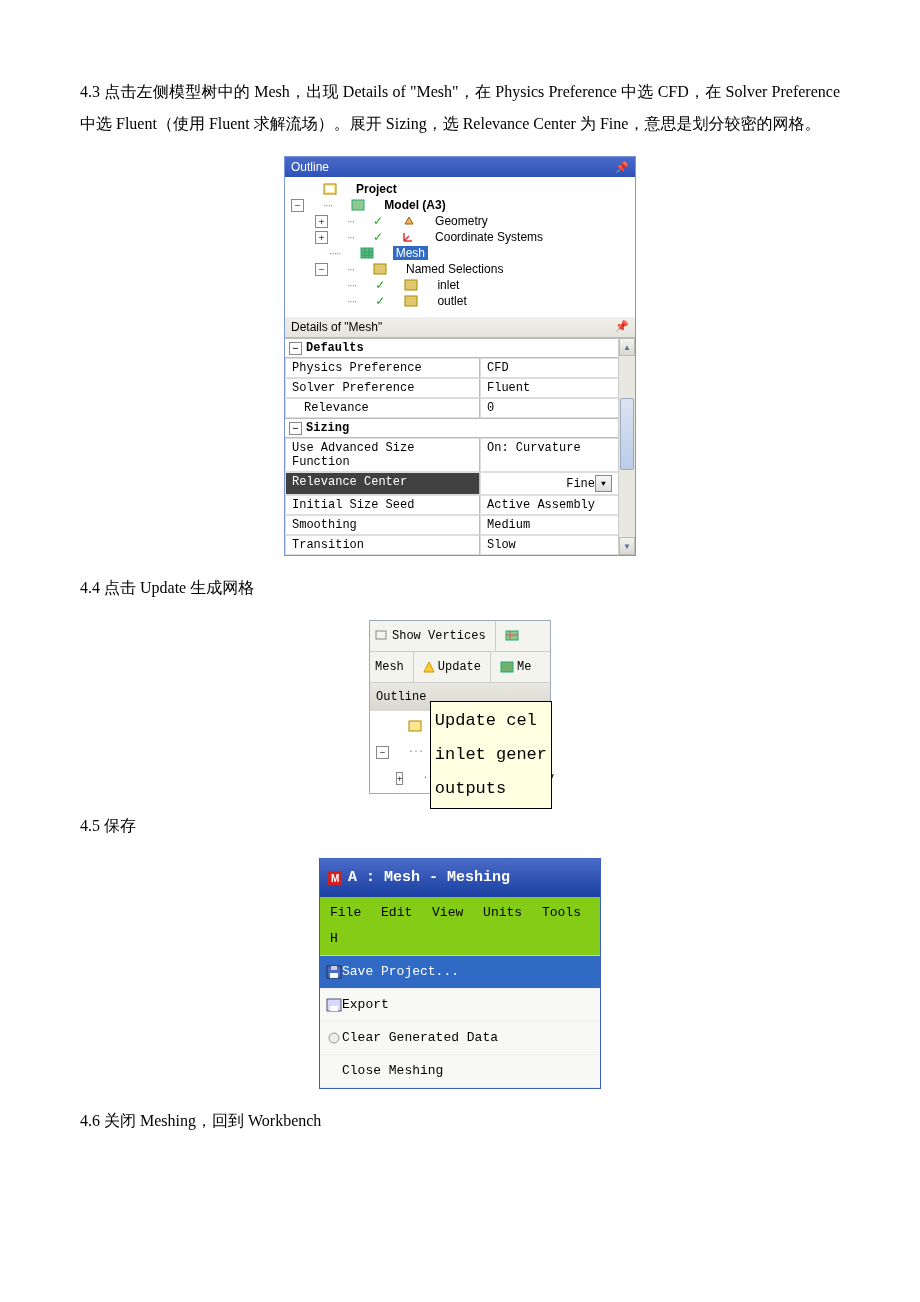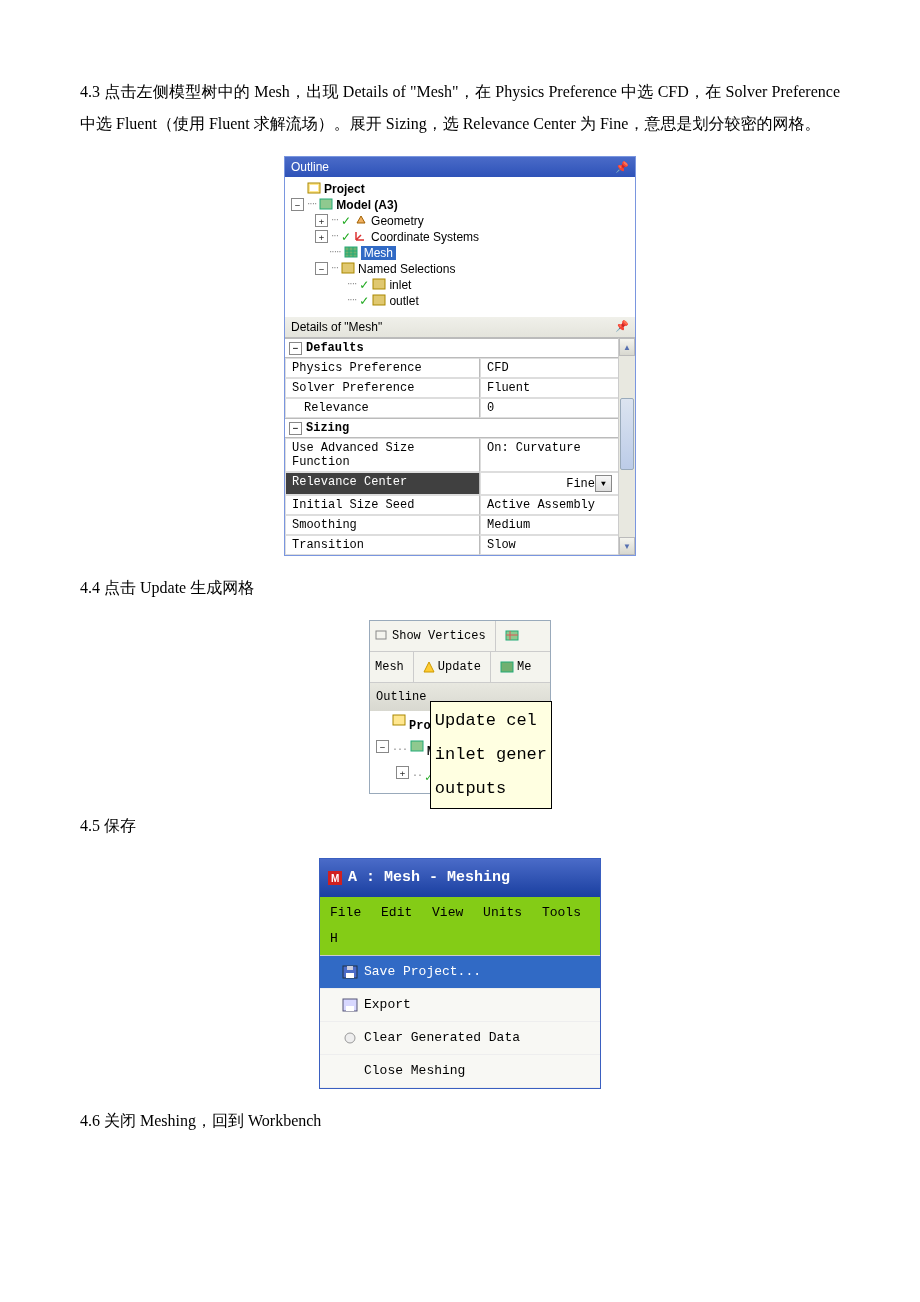--- a/index.html
+++ b/index.html
@@ -1,21 +1,21 @@
 <!DOCTYPE html>
 <html><head>
 <meta charset="utf-8">
 <style>
 body{margin:0;padding:60px 80px;font-family:"Times New Roman","SimSun",serif;font-size:16px;line-height:2;color:#000;background:#fff}
 .para{text-align:justify}
 .panel{margin:6px auto;border:1px solid #7a96df;font-family:Tahoma,Arial,sans-serif;font-size:12px;line-height:normal;background:#fff}
 .title-bar{background:linear-gradient(#4a6bc8,#2e52b8);color:#fff;padding:3px 6px;display:flex;justify-content:space-between;align-items:center}
 .pin{color:#cde;font-size:11px}
 .tree{padding:4px 2px 8px 6px}
-.node{display:flex;align-items:flex-start;gap:3px;padding:1px 0}
+.node{display:flex;align-items:center;gap:19px;padding:1px 0}
 .exp{width:11px;height:11px;border:1px solid #888;display:inline-flex;align-items:center;justify-content:center;font-size:9px;background:#fff;color:#333;font-family:monospace}
 .blank{width:13px;display:inline-block}
 .dots{color:#888;font-size:10px;letter-spacing:-1px}
 .ico{width:14px;height:12px;display:inline-block}
 .check{color:#2a2}
 .sel{background:#316ac5;color:#fff;padding:0 3px}
 .bold{font-weight:bold}
 .details{width:350px}
 .dh{background:linear-gradient(#f0f0ea,#e4e4dc);padding:3px 6px;border-bottom:1px solid #bbb;position:relative}
 .grid{display:grid;grid-template-columns:195px 1fr}
@@ -33,21 +33,21 @@
 .tb-row:last-child{border-bottom:none}
 .tb-sep{width:1px;align-self:stretch;background:#ccc;margin:0 4px}
 .tb-btn{padding:3px 5px;display:flex;align-items:center;gap:3px}
 .tip{position:absolute;background:#ffffe1;border:1px solid #000;padding:2px 4px;font-size:17px;right:-2px;top:18px}
 .outline-mini{background:linear-gradient(#e8e8e0,#d8d8d0);padding:2px 6px;position:relative}
 .win{width:280px;border:1px solid #3a5fc0;font-family:"Courier New",monospace;font-size:13px}
 .win-title{background:linear-gradient(#4a6bc8,#1a3fa0);color:#fff;padding:4px 8px;font-weight:bold;display:flex;align-items:center;gap:6px;font-size:15px}
 .menubar{background:#84cc16;padding:3px 4px;border-bottom:1px solid #ccc}
 .menubar span{padding:2px 6px}
 .menu{background:#f8f8f4}
-.mi{display:flex;align-items:center;gap:6px;padding:3px 22px;border-bottom:1px solid #eee}
+.mi{display:flex;align-items:center;padding:3px 6px;border-bottom:1px solid #eee}
 .mi.hi{background:#316ac5;color:#fff}
 svg{display:block}
 </style>
 </head>
 <body>
 
 <p class="para">4.3 点击左侧模型树中的 Mesh，出现 Details of "Mesh"，在 Physics Preference 中选 CFD，在 Solver Preference 中选 Fluent（使用 Fluent 求解流场）。展开 Sizing，选 Relevance Center 为 Fine，意思是划分较密的网格。</p>
 
 <div class="panel details" style="position:relative;padding-bottom:0">
   <div class="title-bar">

